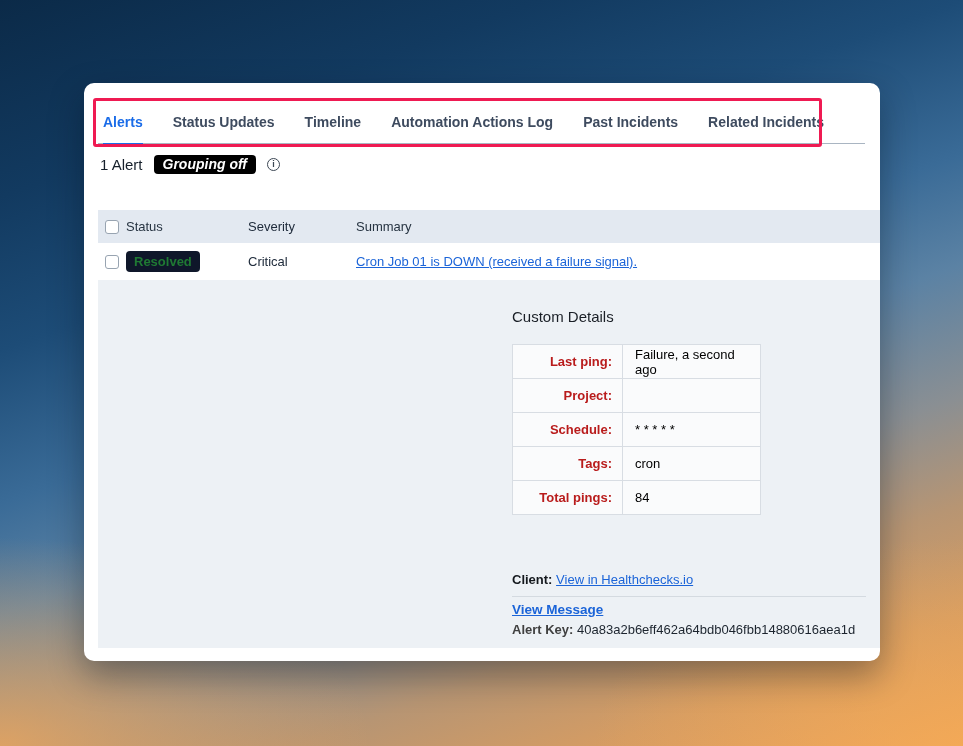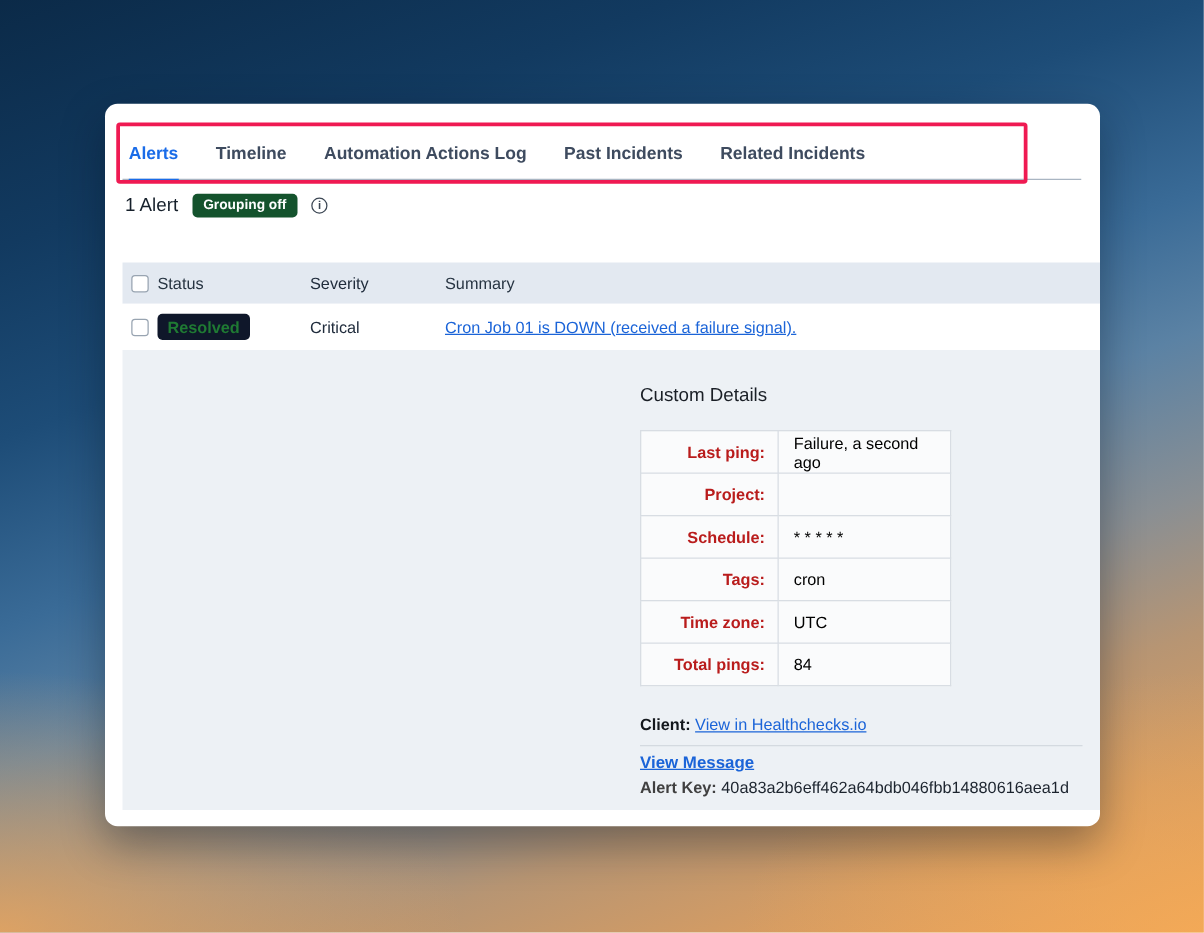--- a/index.html
+++ b/index.html
@@ -51,23 +51,23 @@
     z-index: 6; pointer-events: none;
   }
 
   
   .count-row {
     position: absolute; left: 16px; top: 72px;
     display: flex; align-items: center; gap: 11px;
   }
   .count-label { font-size: 15px; color: #16202b; }
   .grouping-badge {
-    background: #14532d; color: #ffffff;
-    font-size: 11px; font-weight: bold; line-height: 11px;
-    padding: 4px 9px; border-radius: 4px; white-space: nowrap;
+    background: #000000; color: #ffffff;
+    font-size: 14px; font-weight: bold; line-height: 11px;
+    padding: 4px 9px; border-radius: 4px; white-space: nowrap; font-style: italic;
   }
   .info-icon {
     width: 13px; height: 13px; border: 1.2px solid #3c4754;
     border-radius: 50%; color: #3c4754;
     font-size: 9px; font-weight: bold; line-height: 11px;
     text-align: center; cursor: pointer;
   }
 
   
   .alert-table { position: absolute; left: 14px; top: 127px; width: 782px; }
@@ -143,20 +143,21 @@
 </style>
 </head>
 <body>
 
 <div class="canvas">
   <div class="card">
 
     <div class="tabs-border"></div>
     <div class="tabs">
       <div class="tab active">Alerts</div>
+      <div class="tab">Status Updates</div>
       <div class="tab">Timeline</div>
       <div class="tab">Automation Actions Log</div>
       <div class="tab">Past Incidents</div>
       <div class="tab">Related Incidents</div>
     </div>
     <div class="highlight-box"></div>
 
     <div class="count-row">
       <span class="count-label">1 Alert</span>
       <span class="grouping-badge">Grouping off</span>
@@ -200,24 +201,20 @@
           </tr>
           <tr>
             <th>Schedule:</th>
             <td>* * * * *</td>
           </tr>
           <tr>
             <th>Tags:</th>
             <td>cron</td>
           </tr>
           <tr>
-            <th>Time zone:</th>
-            <td>UTC</td>
-          </tr>
-          <tr>
             <th>Total pings:</th>
             <td>84</td>
           </tr>
         </tbody>
           </table>
 
         <div class="client-line">
           <b>Client:</b>
           <span class="plain-link">View in Healthchecks.io</span>
         </div>

